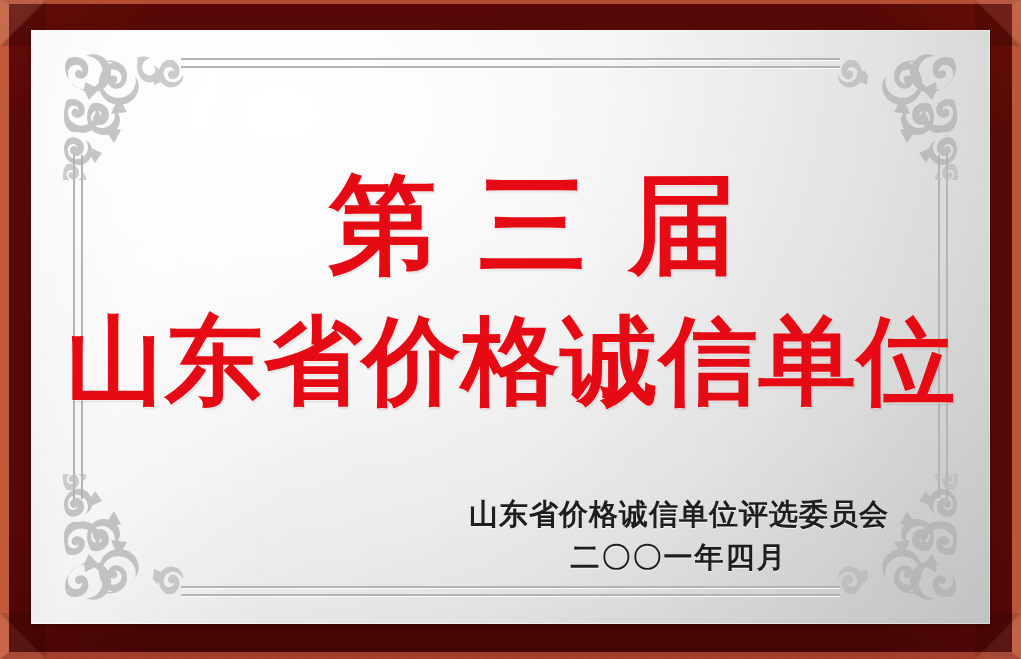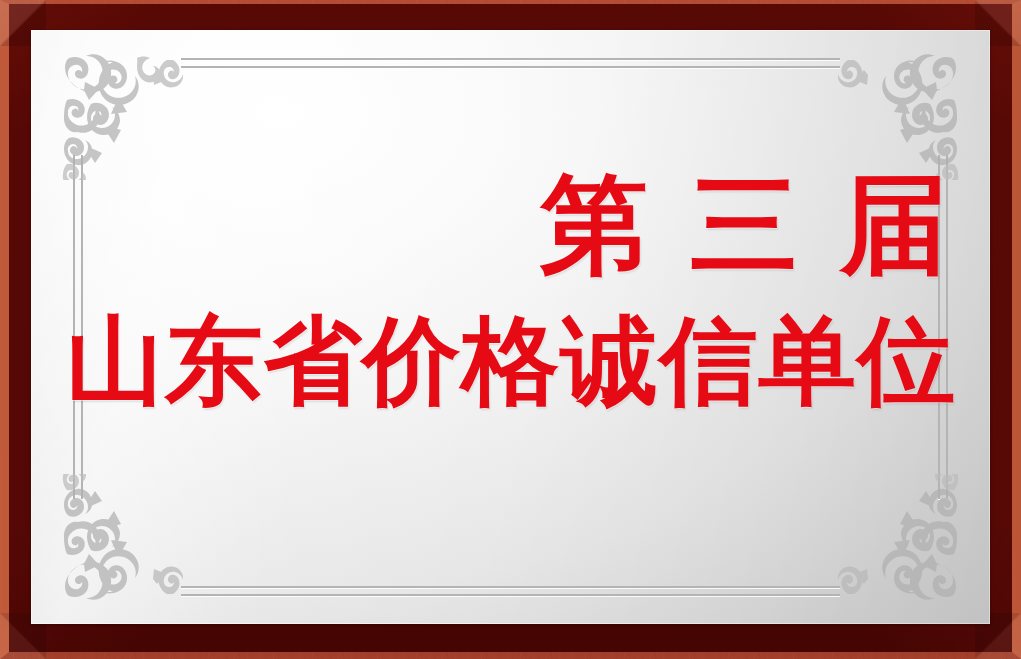--- a/index.html
+++ b/index.html
@@ -112,21 +112,21 @@
   .c-tl{left:30px;top:22px;}
   .c-tr{right:30px;top:22px;transform:scaleX(-1);}
   .c-bl{left:30px;bottom:22px;transform:scaleY(-1);}
   .c-br{right:30px;bottom:22px;transform:scale(-1,-1);}
 
   
   .content{position:absolute;inset:0;}
 
   .title-line1{
     position:absolute;left:0;right:0;top:140px;
-    text-align:right;
+    text-align:center;
     font-size:108px;line-height:1.0;
     font-weight:bold;
     letter-spacing:42px;
     text-indent:42px;
     color:#e60a14;
     font-family:"DejaVu Serif","Liberation Serif",serif;
     text-shadow:0 1px 0 rgba(255,255,255,0.5), 1px 2px 2px rgba(0,0,0,0.10);
     white-space:nowrap;
     padding-left:44px;
   }
@@ -291,16 +291,20 @@
           <path d="M6 112c4-1 9 1 11 5 2 3 1 8-2 10-3 1-6 0-7-2-1-2 0-5 2-5 1 0 3 1 3 2 1-2-1-4-3-4-3 0-5 3-4 6 1 4 5 6 9 5 4-1 7-5 6-9 4 2 5 7 3 11-3 5-9 7-14 5-6-2-9-8-8-14 0-4 2-8 4-10z"></path>
         </g>
       </svg>
     </div>
 
     <div class="content">
       <div class="title-line1">第三届</div>
 
       <div class="title-line2">山东省价格诚信单位</div>
 
+      <div class="signature">
+        <div class="sig-org">山东省价格诚信单位评选委员会</div>
+        <div class="sig-date">二〇〇一年四月</div>
+      </div>
     </div>
 
   </div>
 </div>
 
 </body></html>

